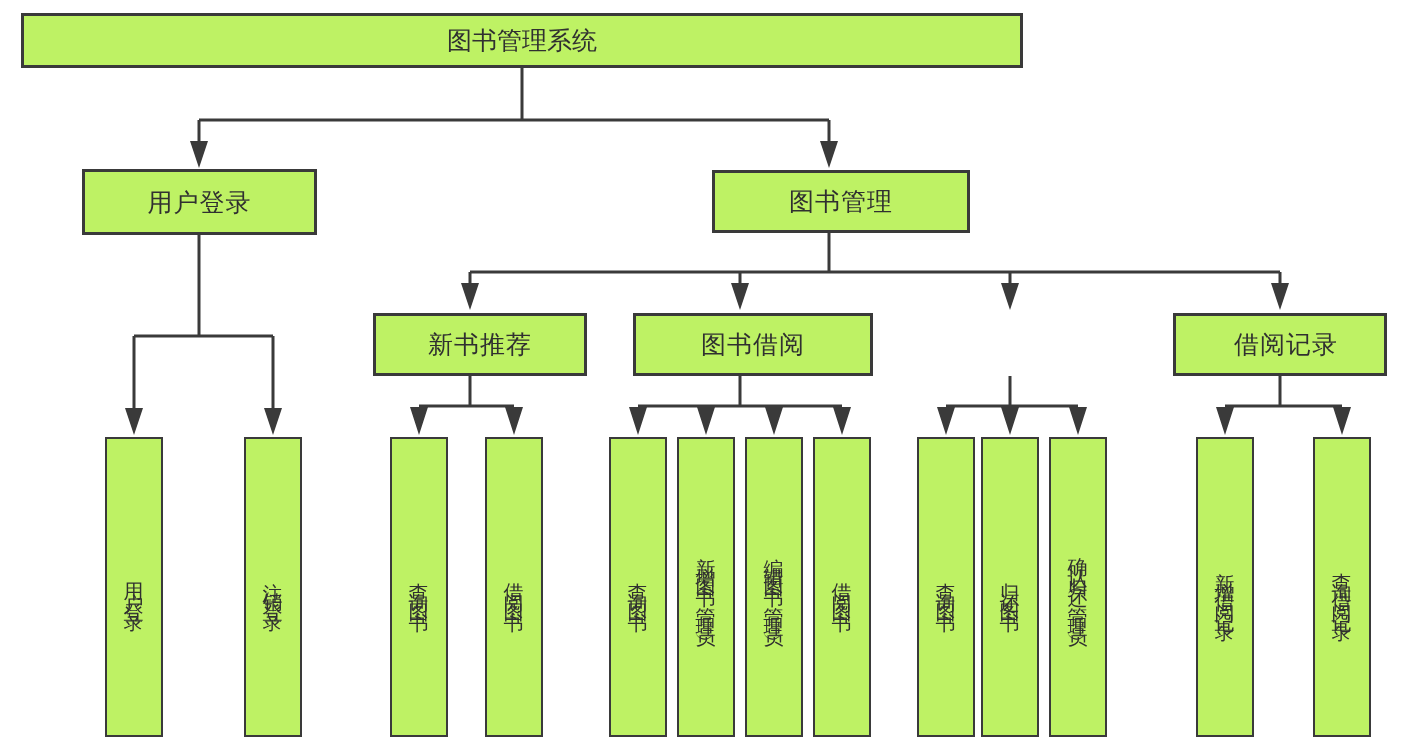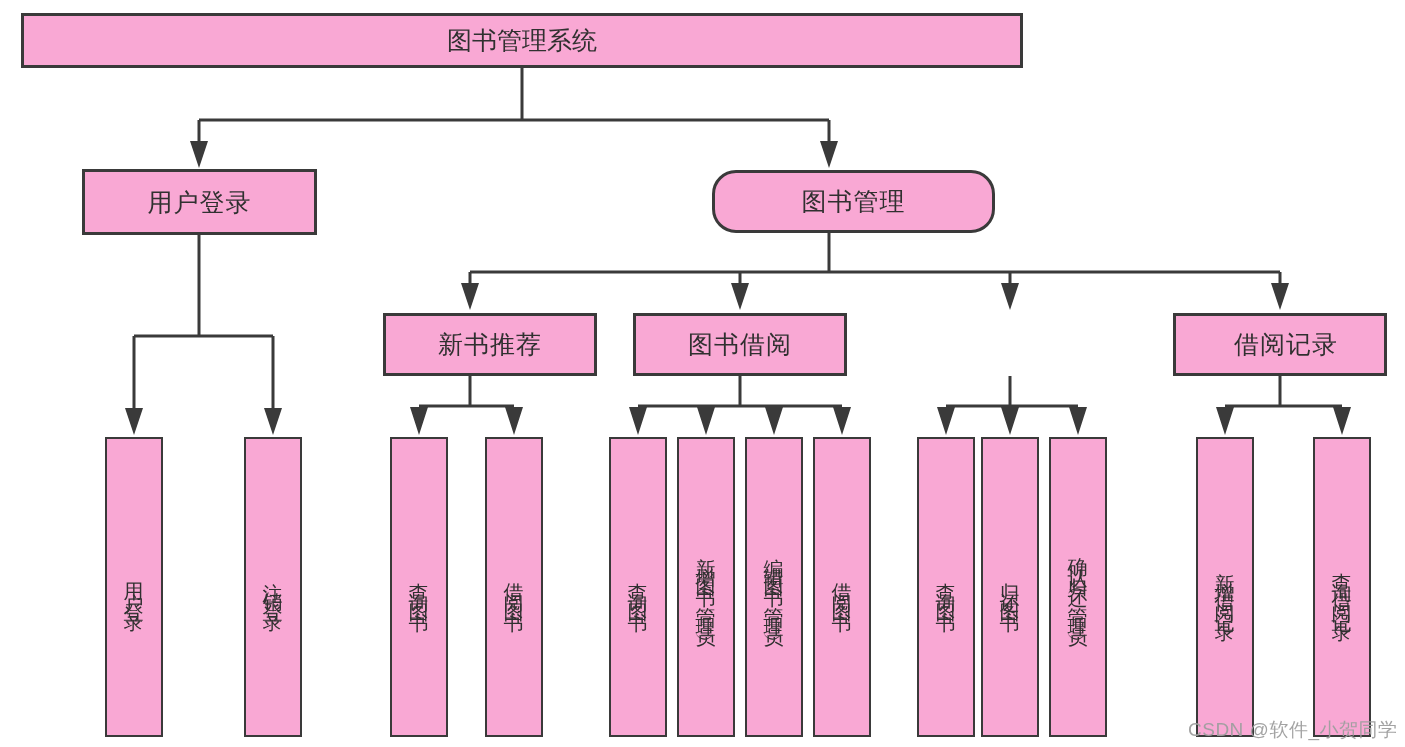--- a/index.html
+++ b/index.html
@@ -7,21 +7,21 @@
     position:relative;
     width:1405px;height:747px;
     background:#ffffff;
     font-family:"Liberation Sans","DejaVu Sans",sans-serif;
     overflow:hidden;
   }
   .box{
     position:absolute;
     box-sizing:border-box;
     border:3px solid #3a3a3a;
-    background:#f9a8d4;
+    background:#bef264;
     display:flex;
     align-items:center;
     justify-content:center;
     color:#303030;
   }
   .h-node{font-size:25px;letter-spacing:1px;}
   .root{font-size:25px;}
   .leaf{
     border-width:2.5px;
     width:58px;height:300px;top:437px;
@@ -37,23 +37,23 @@
     left:1188px;top:717px;
     font-size:19px;
     color:rgba(158,158,158,0.95);
     white-space:nowrap;
     z-index:5;
     letter-spacing:0.5px;
   }
   
   #n-root{left:21px;top:13px;width:1002px;height:55px;}
   #n-user-login{left:82px;top:169px;width:235px;height:66px;}
-  #n-book-mgmt{left:712px;top:170px;width:283px;height:63px;border-radius:24px;}
-  #n-new-book{left:383px;top:313px;width:214px;height:63px;}
-  #n-book-borrow{left:633px;top:313px;width:214px;height:63px;}
+  #n-book-mgmt{left:712px;top:170px;width:258px;height:63px;}
+  #n-new-book{left:373px;top:313px;width:214px;height:63px;}
+  #n-book-borrow{left:633px;top:313px;width:240px;height:63px;}
   #n-current-borrow{left:903px;top:313px;width:214px;height:63px;}
   #n-borrow-record{left:1173px;top:313px;width:214px;height:63px;padding-left:12px;}
   #lf-user-login{left:105px;}
   #lf-logout{left:244px;}
   #lf-nb-query{left:390px;}
   #lf-nb-borrow{left:485px;}
   #lf-bb-query{left:609px;}
   #lf-bb-add{left:677px;}
   #lf-bb-edit{left:745px;}
   #lf-bb-borrow{left:813px;}
@@ -107,15 +107,14 @@
   <div id="lf-bb-edit" class="box leaf">编辑图书（管理员）</div>
   <div id="lf-bb-borrow" class="box leaf">借阅图书</div>
 
   <div id="lf-cb-query" class="box leaf">查询图书</div>
   <div id="lf-cb-return" class="box leaf">归还图书</div>
   <div id="lf-cb-confirm" class="box leaf">确认归还（管理员）</div>
 
   <div id="lf-br-add" class="box leaf">新增借阅记录</div>
   <div id="lf-br-query" class="box leaf">查询借阅记录</div>
 
-  <div id="watermark">CSDN @软件_小贺同学</div>
 
 </div>
 
 </body></html>

